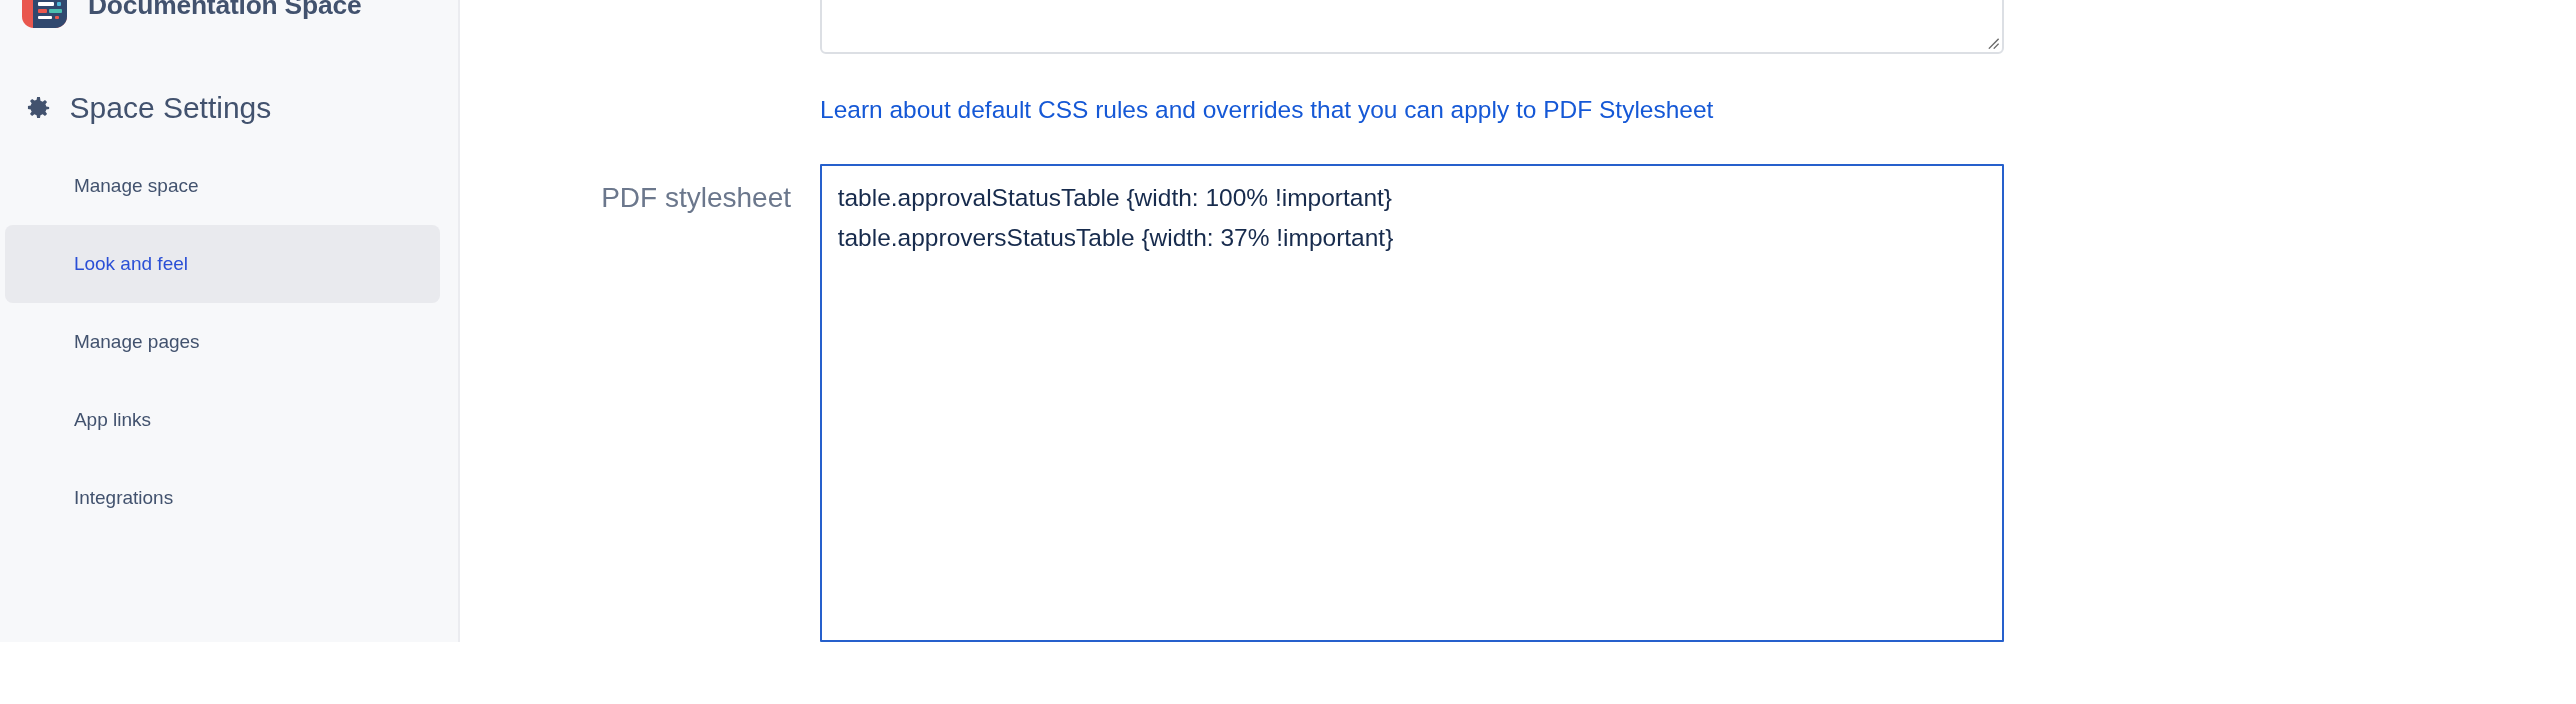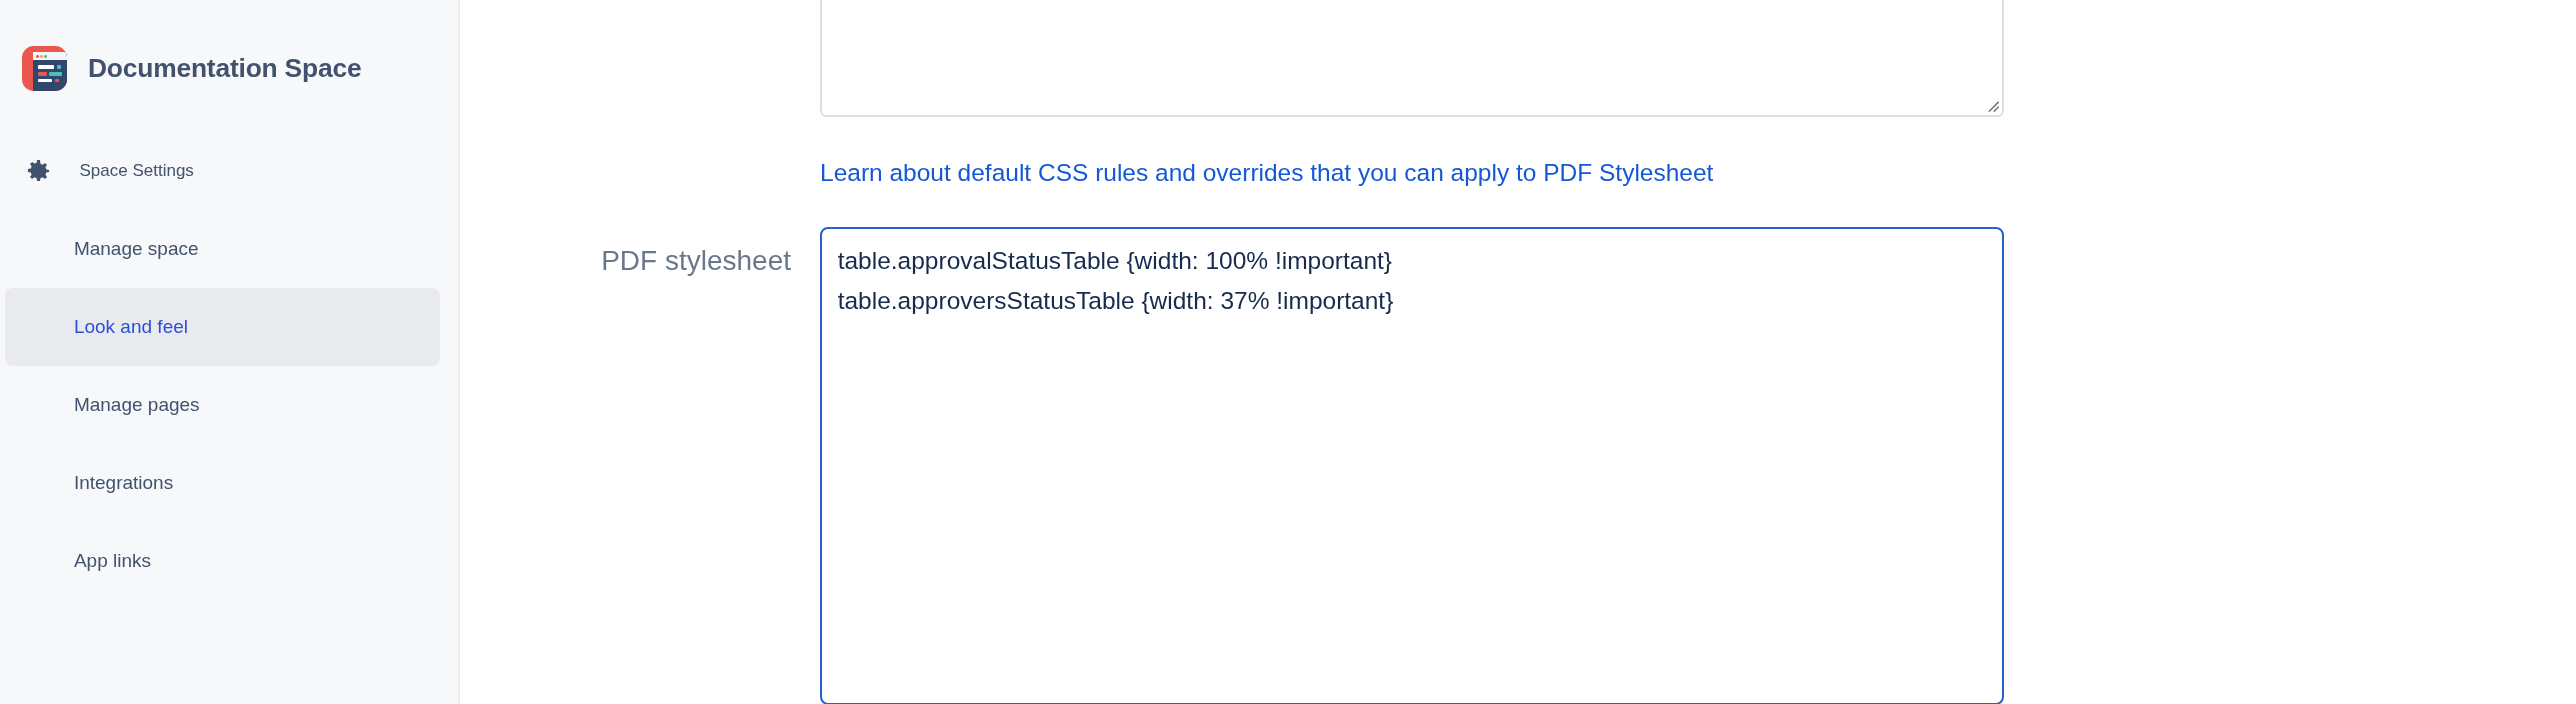--- a/index.html
+++ b/index.html
@@ -11,20 +11,21 @@
     background: #ffffff;
     font-family: "Liberation Sans", sans-serif;
   }
 
   #app {
     position: relative;
     width: 2576px;
     height: 579px;
     display: flex;
     background: #a16207;
+    align-items: center;
   }
 
   
   .sidebar {
     position: relative;
     width: 460px;
     height: 705px;
     flex: 0 0 460px;
     background: #f7f8fa;
     border-right: 2px solid #ebecf0;
@@ -114,22 +115,22 @@
     width: 31px;
     height: 31px;
     flex: 0 0 31px;
     display: flex;
     align-items: center;
     justify-content: center;
   }
   .gear-icon svg { display: block; }
 
   .nav-label {
-    margin-left: 27px;
-    font-size: 17px;
+    margin-left: 17px;
+    font-size: 30px;
     color: #42526e;
     white-space: nowrap;
   }
 
   .nav-row.section .nav-label {
     font-weight: normal;
   }
 
   .nav-item {
     position: relative;
@@ -212,21 +213,21 @@
   }
 
   .textarea-focused {
     position: absolute;
     left: 360px;
     top: 0;
     width: 1184px;
     height: 478px;
     background: #ffffff;
     border: 2.9px solid #2660cc;
-    border-radius: 8px;
+    border-radius: 1px;
     padding: 11.7px 15.7px;
     overflow: hidden;
   }
 
   .ta-line {
     font-size: 24.5px;
     line-height: 40px;
     color: #172b4d;
     white-space: pre;
   }
@@ -275,25 +276,25 @@
 
       <div class="nav-item selected">
         <span class="nav-item-label">Look and feel</span>
       </div>
 
       <div class="nav-item">
         <span class="nav-item-label">Manage pages</span>
       </div>
 
       <div class="nav-item">
+        <span class="nav-item-label">App links</span>
+      </div>
+
+      <div class="nav-item">
         <span class="nav-item-label">Integrations</span>
-      </div>
-
-      <div class="nav-item">
-        <span class="nav-item-label">App links</span>
       </div>
 
     </nav>
   </aside>
 
   <main class="main">
 
     <div class="textarea-top">
       <span class="resize-grip">
         <svg width="17.6" height="17.6" viewBox="0 0 18 18" aria-hidden="true">

